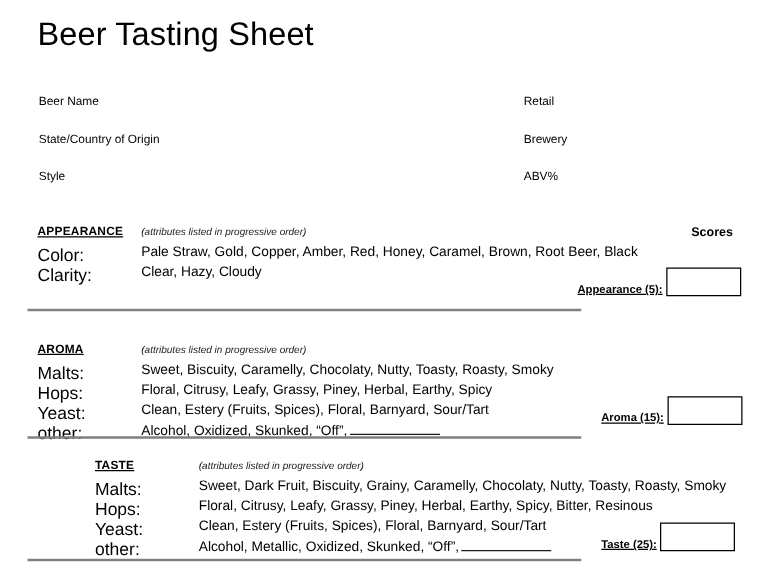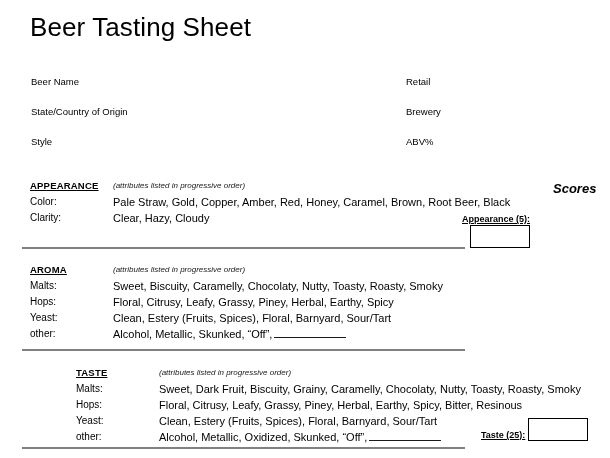--- a/index.html
+++ b/index.html
@@ -48,37 +48,37 @@
   }
   .field {
     position: absolute;
     display: flex;
     align-items: baseline;
     font-size: 9.5px;
     white-space: nowrap;
     flex-direction: column;
   }
   .field.left  { left: 30px;  width: 245px; }
-  .field.right { left: 405px; width: 190px; }
+  .field.right { left: 418px; width: 190px; }
   .field-label { flex: 0 0 auto; }
   .field-rule {
     flex: 1 1 auto;
     border-bottom: 1px solid #1a1a1a;
     height: 9px;
     margin-left: 1px;
   }
 
   
   .section {
     position: absolute;
     left: 0;
     width: 572px;
   }
   .sec-appearance { top: 180px; }
-  .sec-aroma      { top: 264px; }
+  .sec-aroma      { top: 274px; }
   .sec-taste      { top: 367px; margin-left: 46px; }
 
   .sec-head {
     position: relative;
     height: 16px;
   }
   .sec-title {
     position: absolute;
     left: 30px;
     top: 0;
@@ -97,21 +97,21 @@
   }
 
   .attr-row {
     position: relative;
     height: 16px;
   }
   .attr-label {
     position: absolute;
     left: 30px;
     top: 0;
-    font-size: 10px;
+    font-size: 14px;
   }
   .attr-value {
     position: absolute;
     left: 113px;
     top: 0;
     font-size: 11px;
     white-space: nowrap;
   }
   .blank-line {
     display: inline-block;
@@ -132,23 +132,22 @@
   }
   .div-1 { top: 247px; }
   .div-2 { top: 349px; }
   .div-3 { top: 447px; }
 
   
   .scores-header {
     position: absolute;
     left: 553px;
     top: 181px;
-    font-size: 13px;
+    font-size: 10px;
     font-weight: bold;
-    font-style: italic;
   }
   .score-entry {
     position: absolute;
     display: flex;
     align-items: flex-end;
   }
   .score-label {
     font-size: 9px;
     font-weight: bold;
     text-decoration: underline;
@@ -156,21 +155,21 @@
     padding-bottom: 1px;
   }
   .score-box {
     width: 60px;
     height: 23px;
     border: 1px solid #000000;
     background: #ffffff;
     margin-left: 3px;
     box-sizing: border-box;
   }
-  .score-appearance { left: 462px; top: 214px; flex-direction: column; }
+  .score-appearance { left: 462px; top: 214px; }
   .score-aroma      { left: 481px; top: 317px; }
   .score-taste      { left: 481px; top: 418px; }
 </style>
 </head>
 <body>
 
 <div class="sheet">
 
   <div class="title">Beer Tasting Sheet</div>
 
@@ -238,21 +237,21 @@
     <div class="attr-row">
       <span class="attr-label">Hops:</span>
       <span class="attr-value">Floral, Citrusy, Leafy, Grassy, Piney, Herbal, Earthy, Spicy</span>
     </div>
     <div class="attr-row">
       <span class="attr-label">Yeast:</span>
       <span class="attr-value">Clean, Estery (Fruits, Spices), Floral, Barnyard, Sour/Tart</span>
     </div>
     <div class="attr-row">
       <span class="attr-label">other:</span>
-      <span class="attr-value"><span>Alcohol, Metallic, Skunked, “Off”,</span><span class="blank-line"></span></span>
+      <span class="attr-value"><span>Alcohol, Oxidized, Skunked, “Off”,</span><span class="blank-line"></span></span>
     </div>
   </div>
 
   <div class="section sec-taste">
     <div class="sec-head">
       <span class="sec-title">TASTE</span>
       <span class="sec-note">(attributes listed in progressive order)</span>
     </div>
     <div class="attr-row">
       <span class="attr-label">Malts:</span>
@@ -276,19 +275,23 @@
   <div class="divider div-2"></div>
   <div class="divider div-3"></div>
 
   <div class="scores-header">Scores</div>
 
   <div class="score-entry score-appearance">
     <span class="score-label">Appearance  (5):</span>
     <span class="score-box"></span>
   </div>
 
+  <div class="score-entry score-aroma">
+    <span class="score-label">Aroma  (15):</span>
+    <span class="score-box"></span>
+  </div>
 
   <div class="score-entry score-taste">
     <span class="score-label">Taste  (25):</span>
     <span class="score-box"></span>
   </div>
 
 </div>
 
 </body></html>

